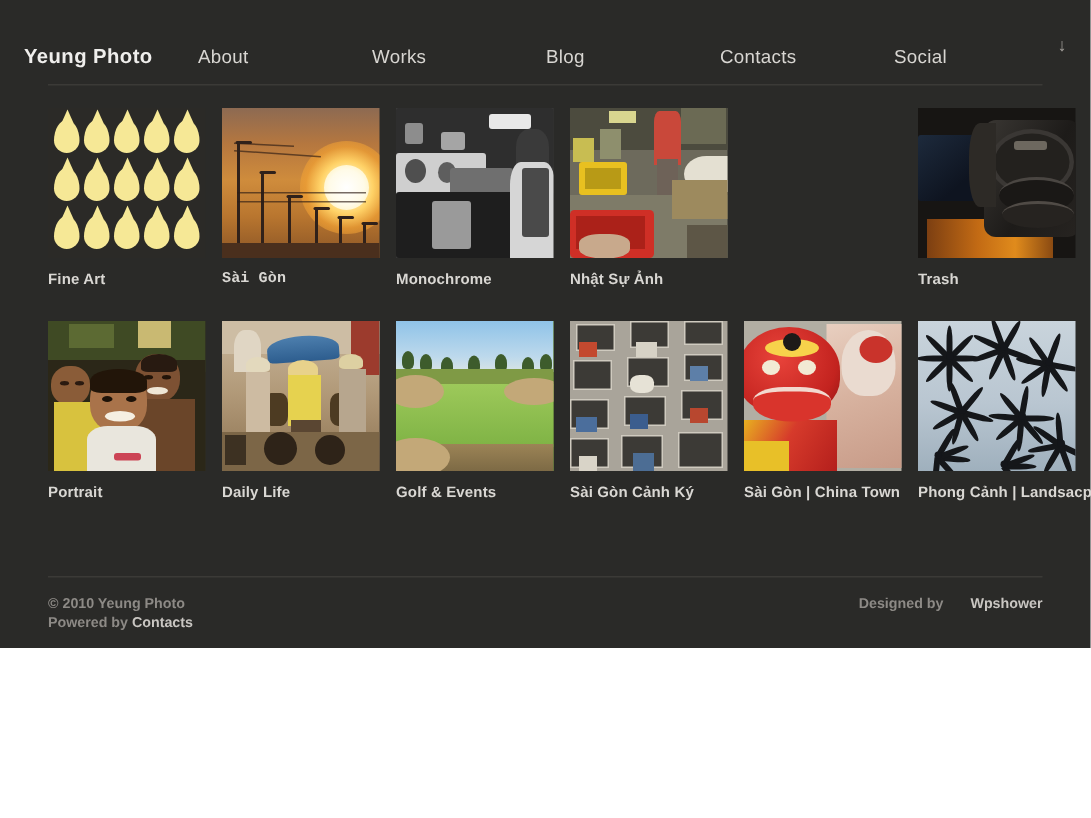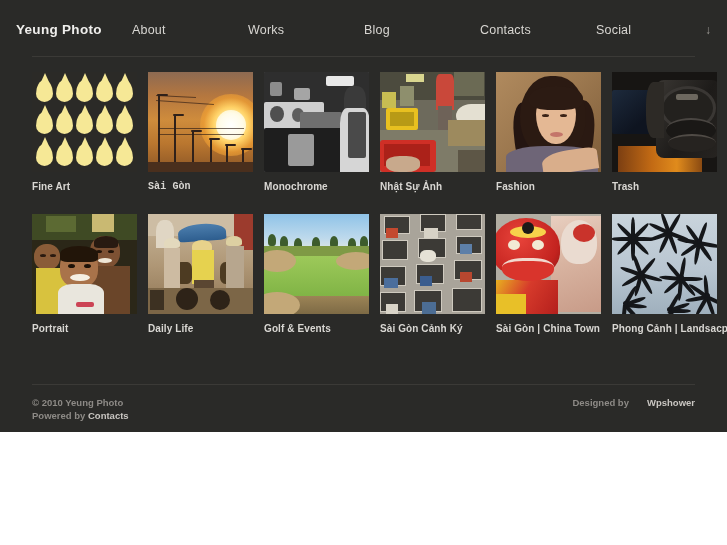--- a/index.html
+++ b/index.html
@@ -30,21 +30,21 @@
     height: 34px;
   }
   .nav-inner {
     position: relative;
     margin: 0 auto;
     width: 695px;
     height: 34px;
   }
   .nav-item {
     position: absolute;
-    top: 0;
+    top: 8px;
     font-size: 12.5px;
     color: #d8d6d2;
     letter-spacing: .2px;
     white-space: nowrap;
     line-height: 16px;
     cursor: pointer;
     text-align: center;
   }
   .nav-item.brand {
     font-weight: bold;
@@ -562,35 +562,20 @@
           <div class="mk" style="left:76px;top:32px;width:30px;height:24px;background:#e4e0d2;border-radius:50% 0 0 50%;"></div>
           <div class="mk" style="left:68px;top:48px;width:38px;height:26px;background:#9d8a5e;"></div>
           <div class="mk" style="left:0;top:68px;width:56px;height:32px;background:#cf2f26;border-radius:3px;"></div>
           <div class="mk" style="left:4px;top:72px;width:46px;height:22px;background:#ab2119;"></div>
           <div class="mk" style="left:6px;top:84px;width:34px;height:16px;background:#c8a98c;border-radius:40%;"></div>
           <div class="mk" style="left:78px;top:78px;width:28px;height:22px;background:#5d5646;"></div>
         </div>
         <div class="caption">Nhật Sự Ảnh</div>
       </div>
 
-      <div class="cell" style="left:464px;">
-        <div class="thumb art-fashion">
-          <div class="fa-hair2"></div>
-          <div class="fa-hair3"></div>
-          <div class="fa-hair"></div>
-          <div class="fa-face"></div>
-          <div class="fa-bang"></div>
-          <div class="fa-eye" style="left:46px;"></div>
-          <div class="fa-eye" style="left:64px;"></div>
-          <div class="fa-lip"></div>
-          <div class="fa-shoulder"></div>
-          <div class="fa-arm"></div>
-        </div>
-        <div class="caption">Fashion</div>
-      </div>
 
       <div class="cell" style="left:580px;">
         <div class="thumb art-lens">
           <div class="lens-screen"></div>
           <div class="lens-orange"></div>
           <div class="lens-body"></div>
           <div class="lens-ring" style="left:48px;top:14px;width:56px;height:44px;background:#23211e;border:3px solid #3a3734;box-sizing:border-box;"></div>
           <div class="lens-ring" style="left:54px;top:46px;width:50px;height:22px;background:#1a1816;border-top:2px solid #4a4642;"></div>
           <div class="lens-ring" style="left:56px;top:62px;width:48px;height:16px;background:#262320;border-top:2px solid #504b46;"></div>
           <div class="lens-ring" style="left:34px;top:10px;width:18px;height:56px;background:#2d2a26;border-radius:40% 0 0 40%;"></div>

